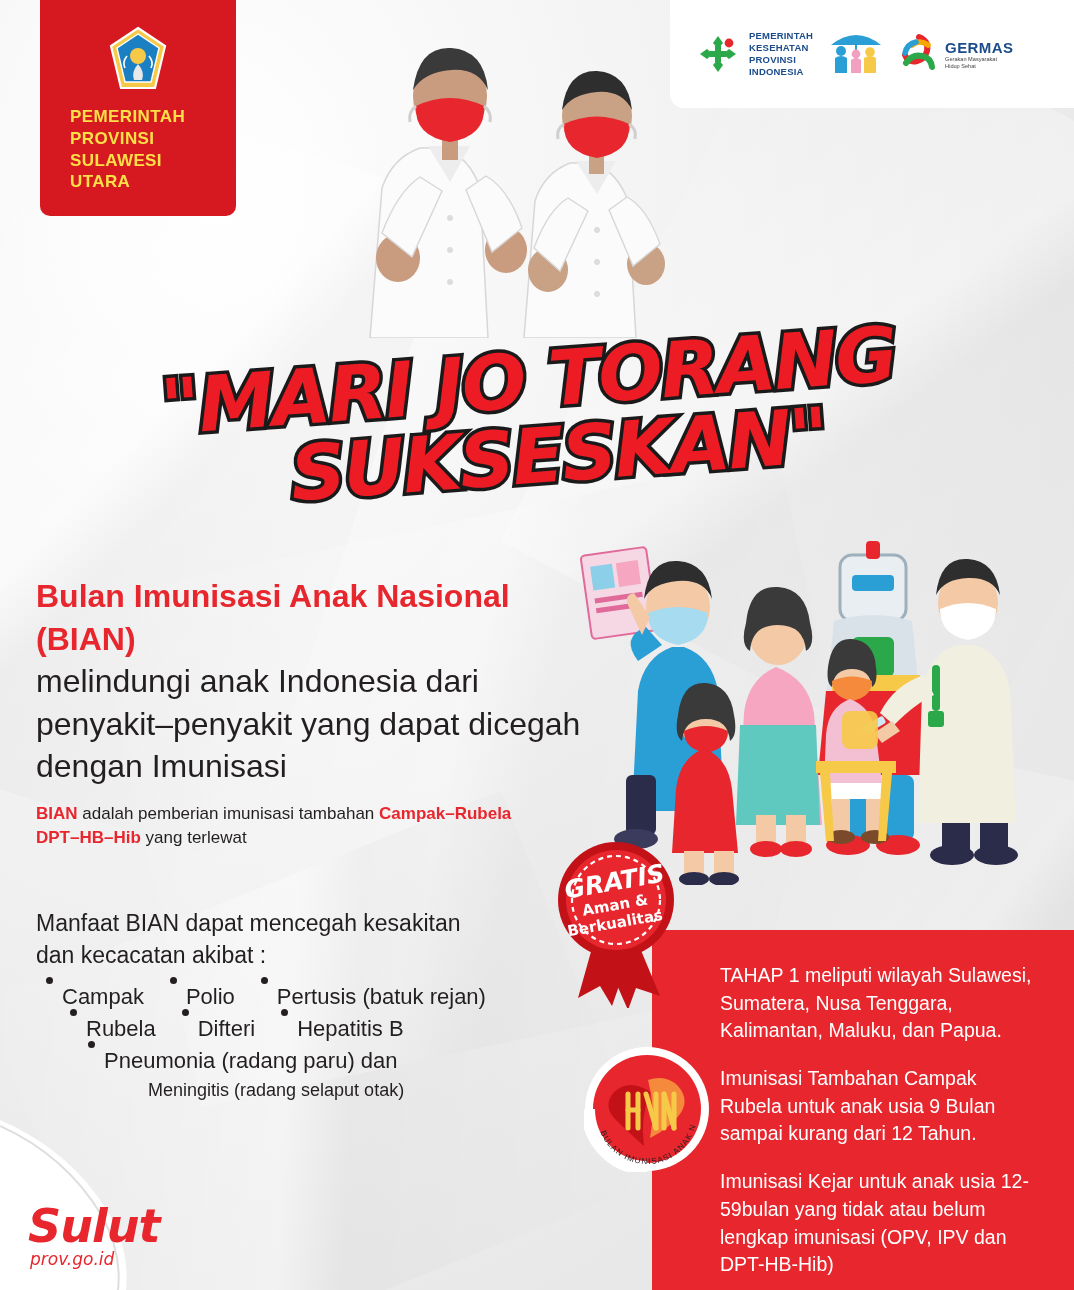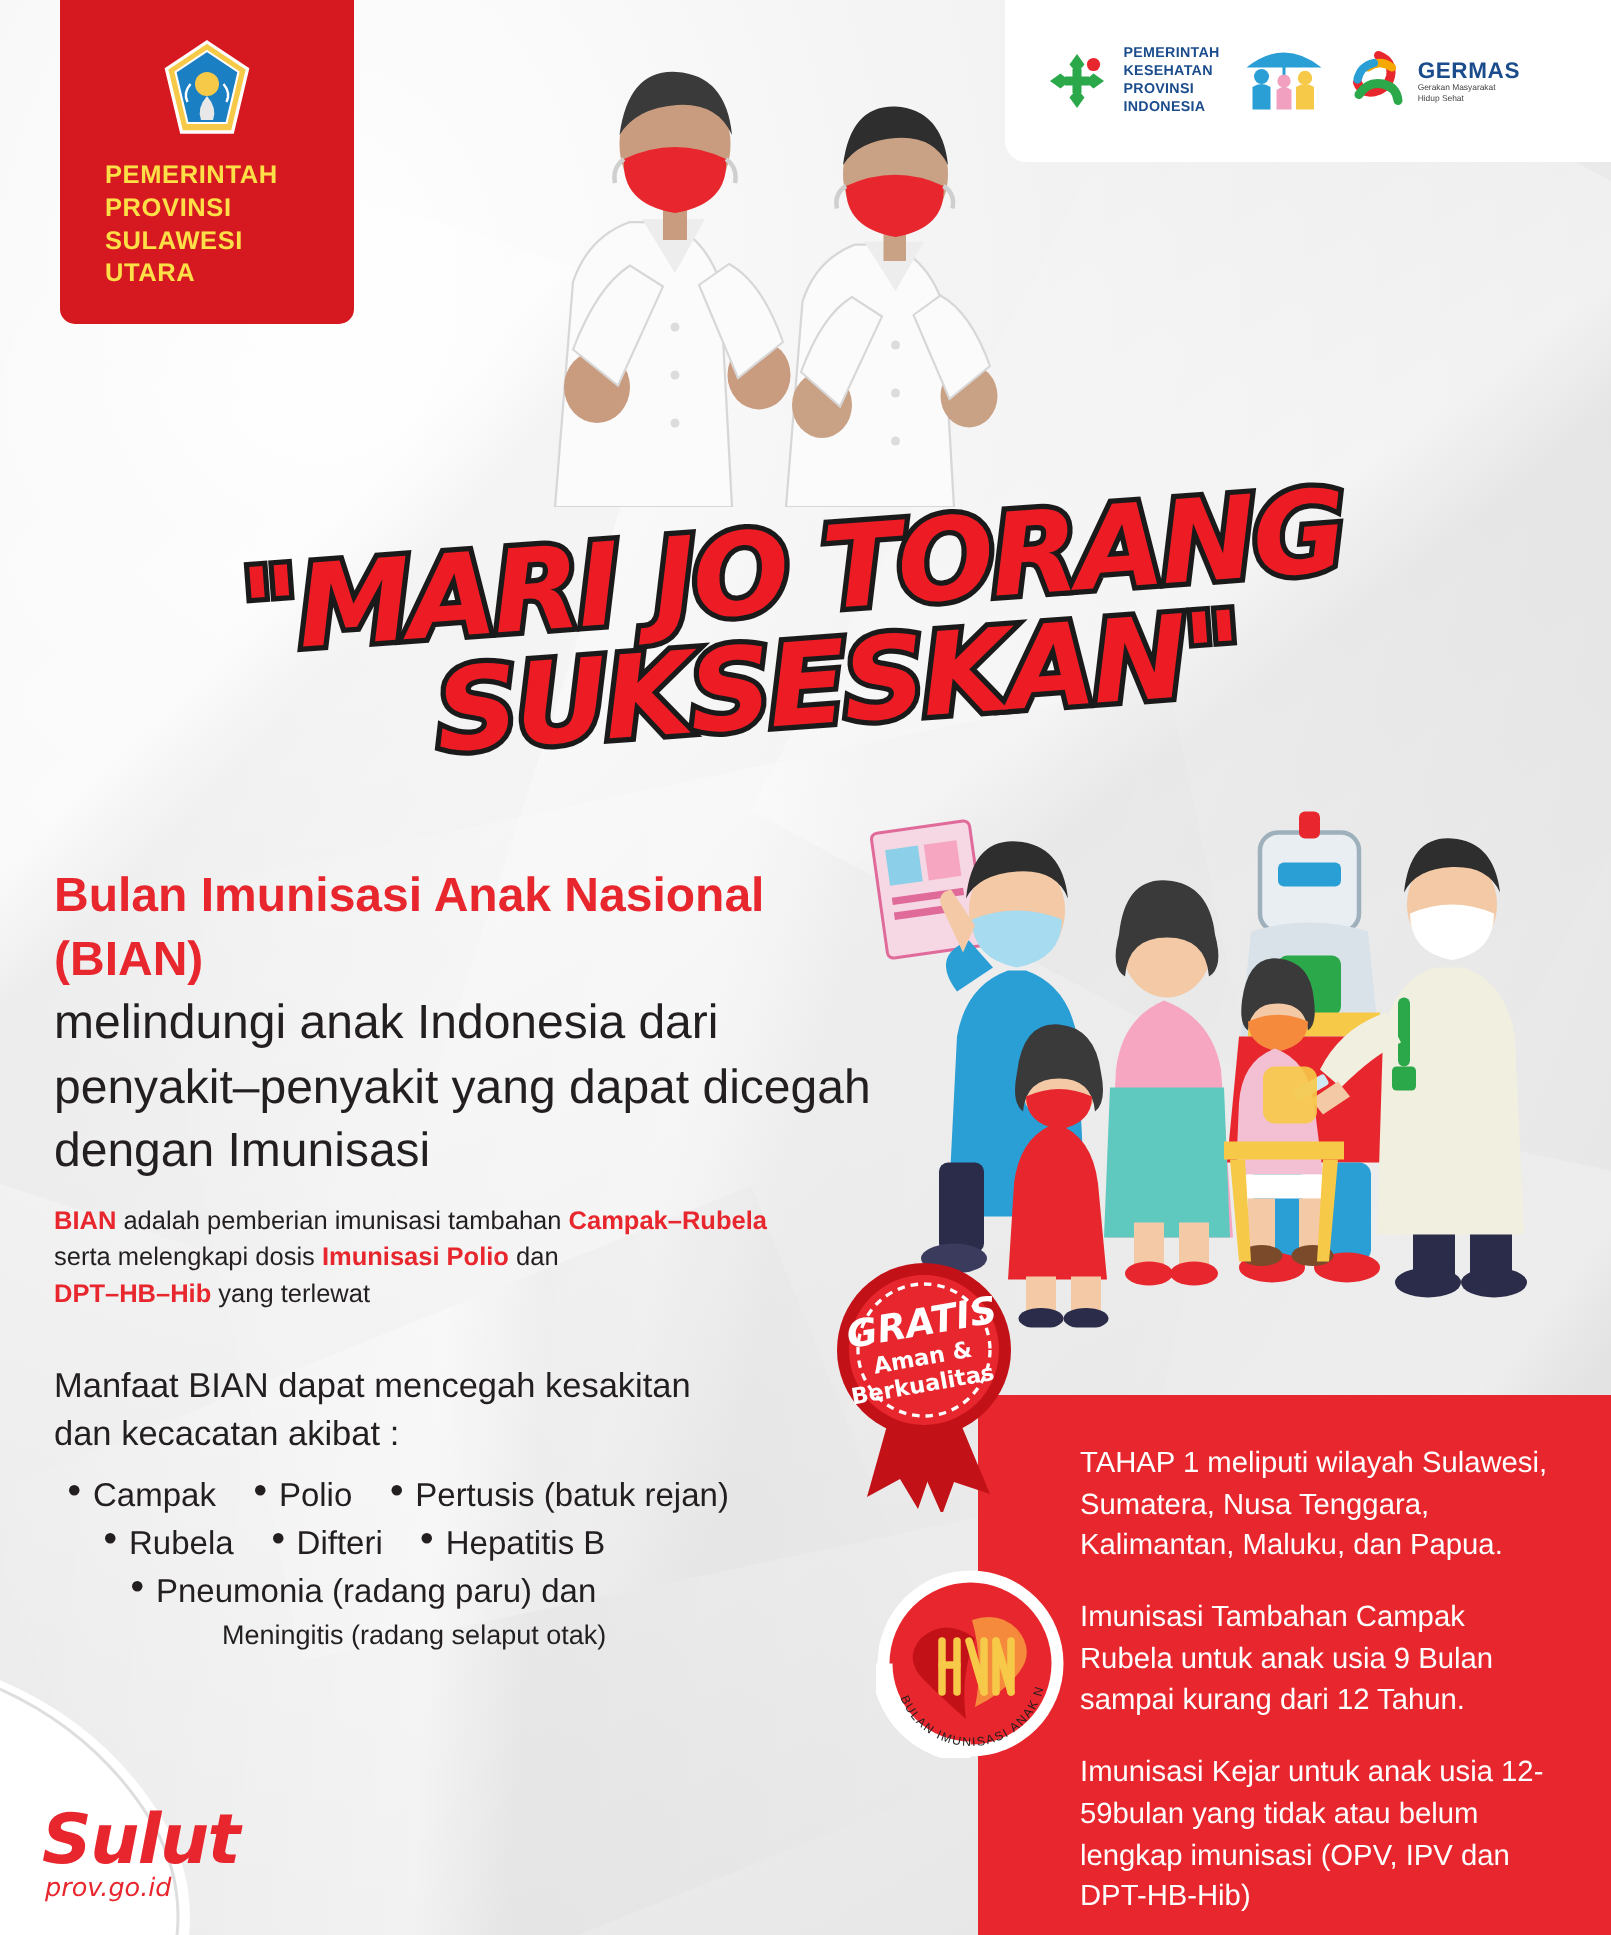--- a/index.html
+++ b/index.html
@@ -89,21 +89,21 @@
   .lead .hl-red { color: #e8262d; font-weight: bold; }
   .para2 { margin-top: 14px; font-size: 17px; line-height: 1.45; color: #231f20; }
   .para2 .red-b { color: #e8262d; font-weight: bold; }
 
   #manfaat { position: absolute; left: 36px; top: 908px; width: 560px; z-index: 5; color: #231f20; }
   #manfaat .m-title { font-size: 23px; line-height: 1.38; }
   .bullet-row { font-size: 22px; line-height: 1.45; display: flex; gap: 10px; }
   .bullet-row.r1 { margin-top: 10px; padding-left: 10px; }
   .bullet-row.r2 { padding-left: 34px; }
   .bullet-row.r3 { padding-left: 52px; }
-  .bi { display: inline-flex; align-items: center; gap: 9px; margin-right: 16px; }
+  .bi { display: inline-flex; align-items: flex-start; gap: 9px; margin-right: 16px; }
   .dot { width: 7px; height: 7px; border-radius: 50%; background: #231f20; display:inline-block; transform: translateY(-4px); }
   .cont-line { padding-left: 112px; font-size: 18px; line-height: 1.45; }
 
   
   #illus { position: absolute; left: 580px; top: 525px; width: 494px; height: 360px; z-index: 5; }
 
   
   #gratis { position: absolute; left: 536px; top: 838px; width: 160px; height: 170px; z-index: 8; }
   #gratis .g-main { font-family: "DejaVu Sans", sans-serif; font-weight: bold; font-style: italic; font-size: 25px; fill: #fff; }
   #gratis .g-sub { font-family: "DejaVu Sans", sans-serif; font-weight: bold; font-size: 15px; fill: #fff; }
@@ -253,23 +253,20 @@
       <div class="hl-red">Bulan Imunisasi Anak Nasional (BIAN)</div>
       <div>melindungi anak Indonesia dari</div>
       <div>penyakit–penyakit yang dapat dicegah</div>
       <div>dengan Imunisasi</div>
     </div>
     <div class="para2">
       <div>
         <span class="red-b">BIAN</span><span> adalah pemberian imunisasi tambahan </span><span class="red-b">Campak–Rubela</span>
       </div>
       <div>
-        <span>serta melengkapi dosis </span><span class="red-b">Imunisasi Polio</span><span> dan</span>
-      </div>
-      <div>
         <span class="red-b">DPT–HB–Hib</span><span> yang terlewat</span>
       </div>
     </div>
   </div>
 
   <div id="manfaat">
     <div class="m-title">Manfaat BIAN dapat mencegah kesakitan</div>
     <div class="m-title">dan kecacatan akibat :</div>
 
     <div class="bullet-row r1">

